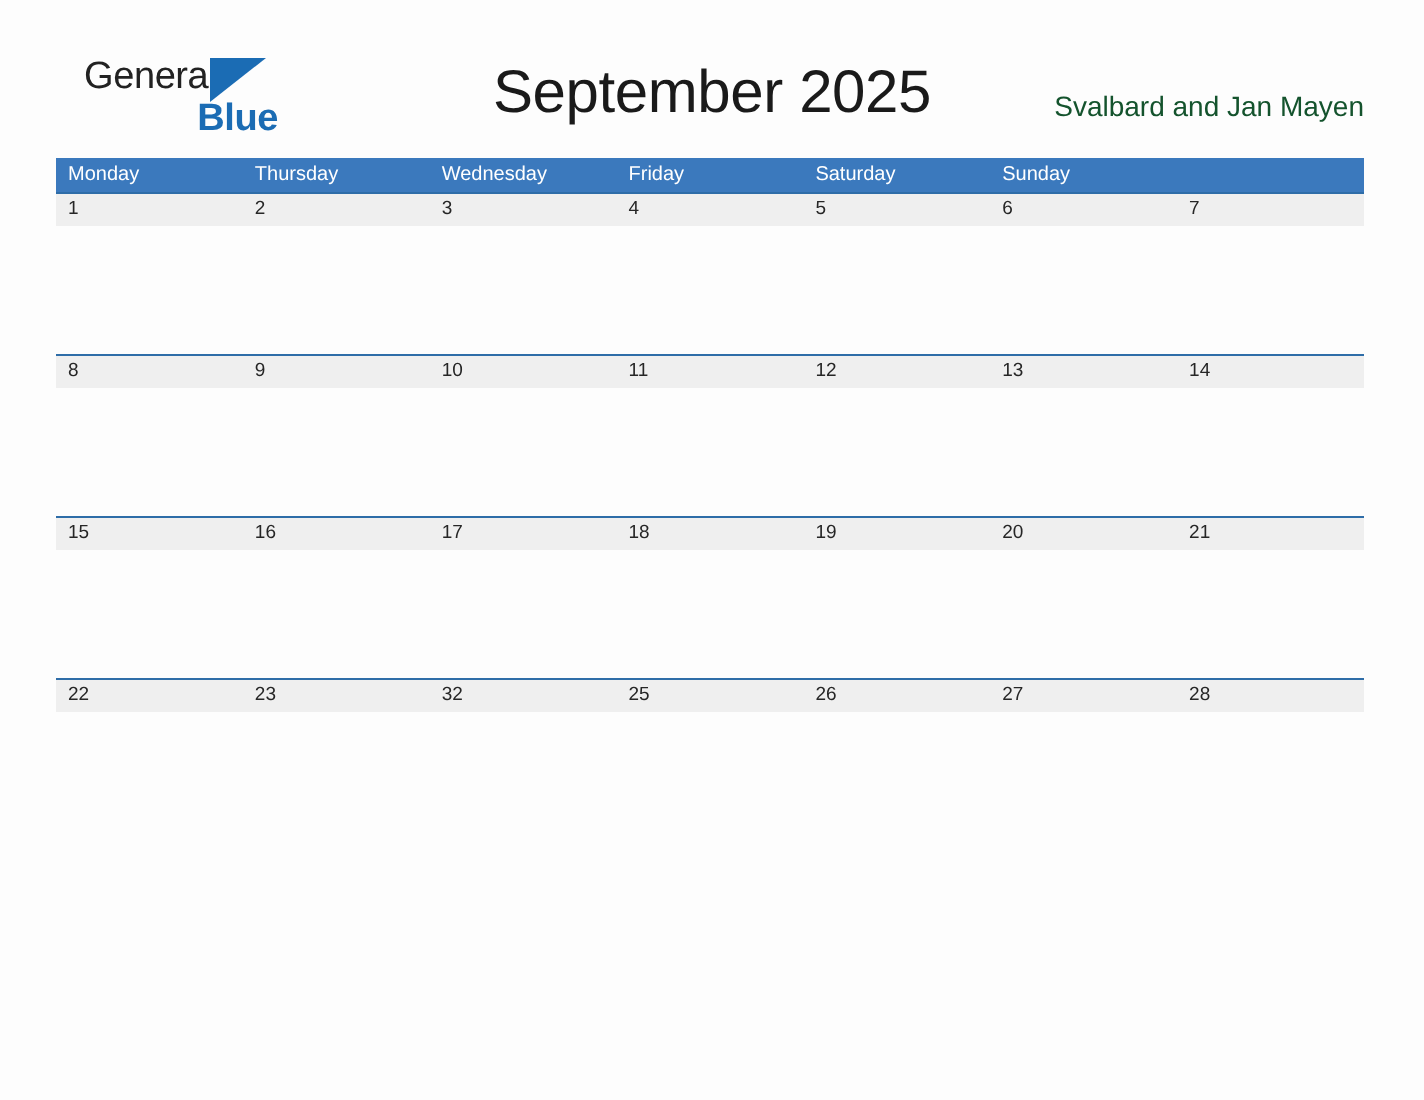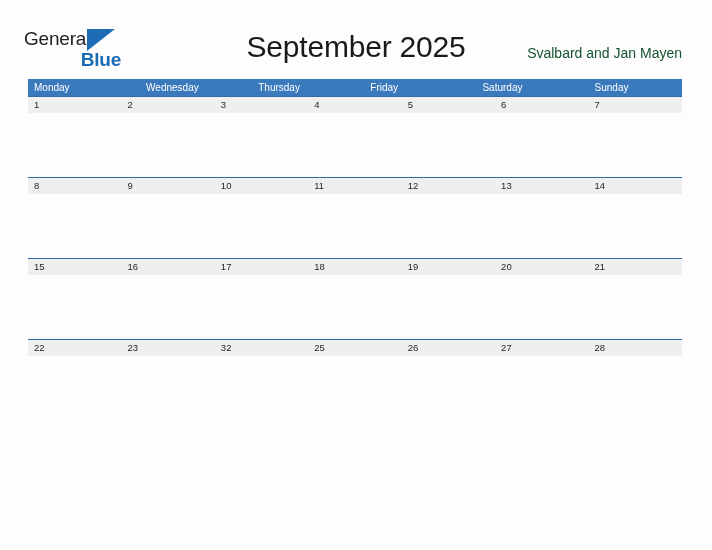--- a/index.html
+++ b/index.html
@@ -20,21 +20,21 @@
   .page-header {
     position: absolute;
     left: 0;
     top: 0;
     width: 712px;
     height: 78px;
   }
 
   .logo {
     position: absolute;
-    left: 24px;
+    left: 42px;
     top: 28px;
     width: 100px;
     height: 44px;
   }
   .logo-general {
     position: absolute;
     left: 0;
     top: 0;
     font-size: 19px;
     color: #222222;
@@ -92,21 +92,20 @@
     left: 28px;
     top: 79px;
     width: 654px;
   }
 
   .weekday-header {
     display: flex;
     width: 654px;
     height: 17px;
     background: #3b79bd;
-    justify-content: space-between;
   }
   .weekday-cell {
     width: 93.43px;
     height: 17px;
     line-height: 17px;
     color: #ffffff;
     font-size: 10px;
     padding-left: 6px;
     box-sizing: border-box;
     white-space: nowrap;
@@ -166,22 +165,22 @@
   <div class="month-title">September 2025</div>
 
   <div class="region-label">Svalbard and Jan Mayen</div>
 
 </div>
 
 <div class="calendar">
 
   <div class="weekday-header">
     <div class="weekday-cell">Monday</div>
+    <div class="weekday-cell">Thursday</div>
     <div class="weekday-cell">Wednesday</div>
-    <div class="weekday-cell">Thursday</div>
     <div class="weekday-cell">Friday</div>
     <div class="weekday-cell">Saturday</div>
     <div class="weekday-cell">Sunday</div>
   </div>
 
   <div class="week-row">
     <div class="date-band">
       <div class="date-cell">1</div>
       <div class="date-cell">2</div>
       <div class="date-cell">3</div>

